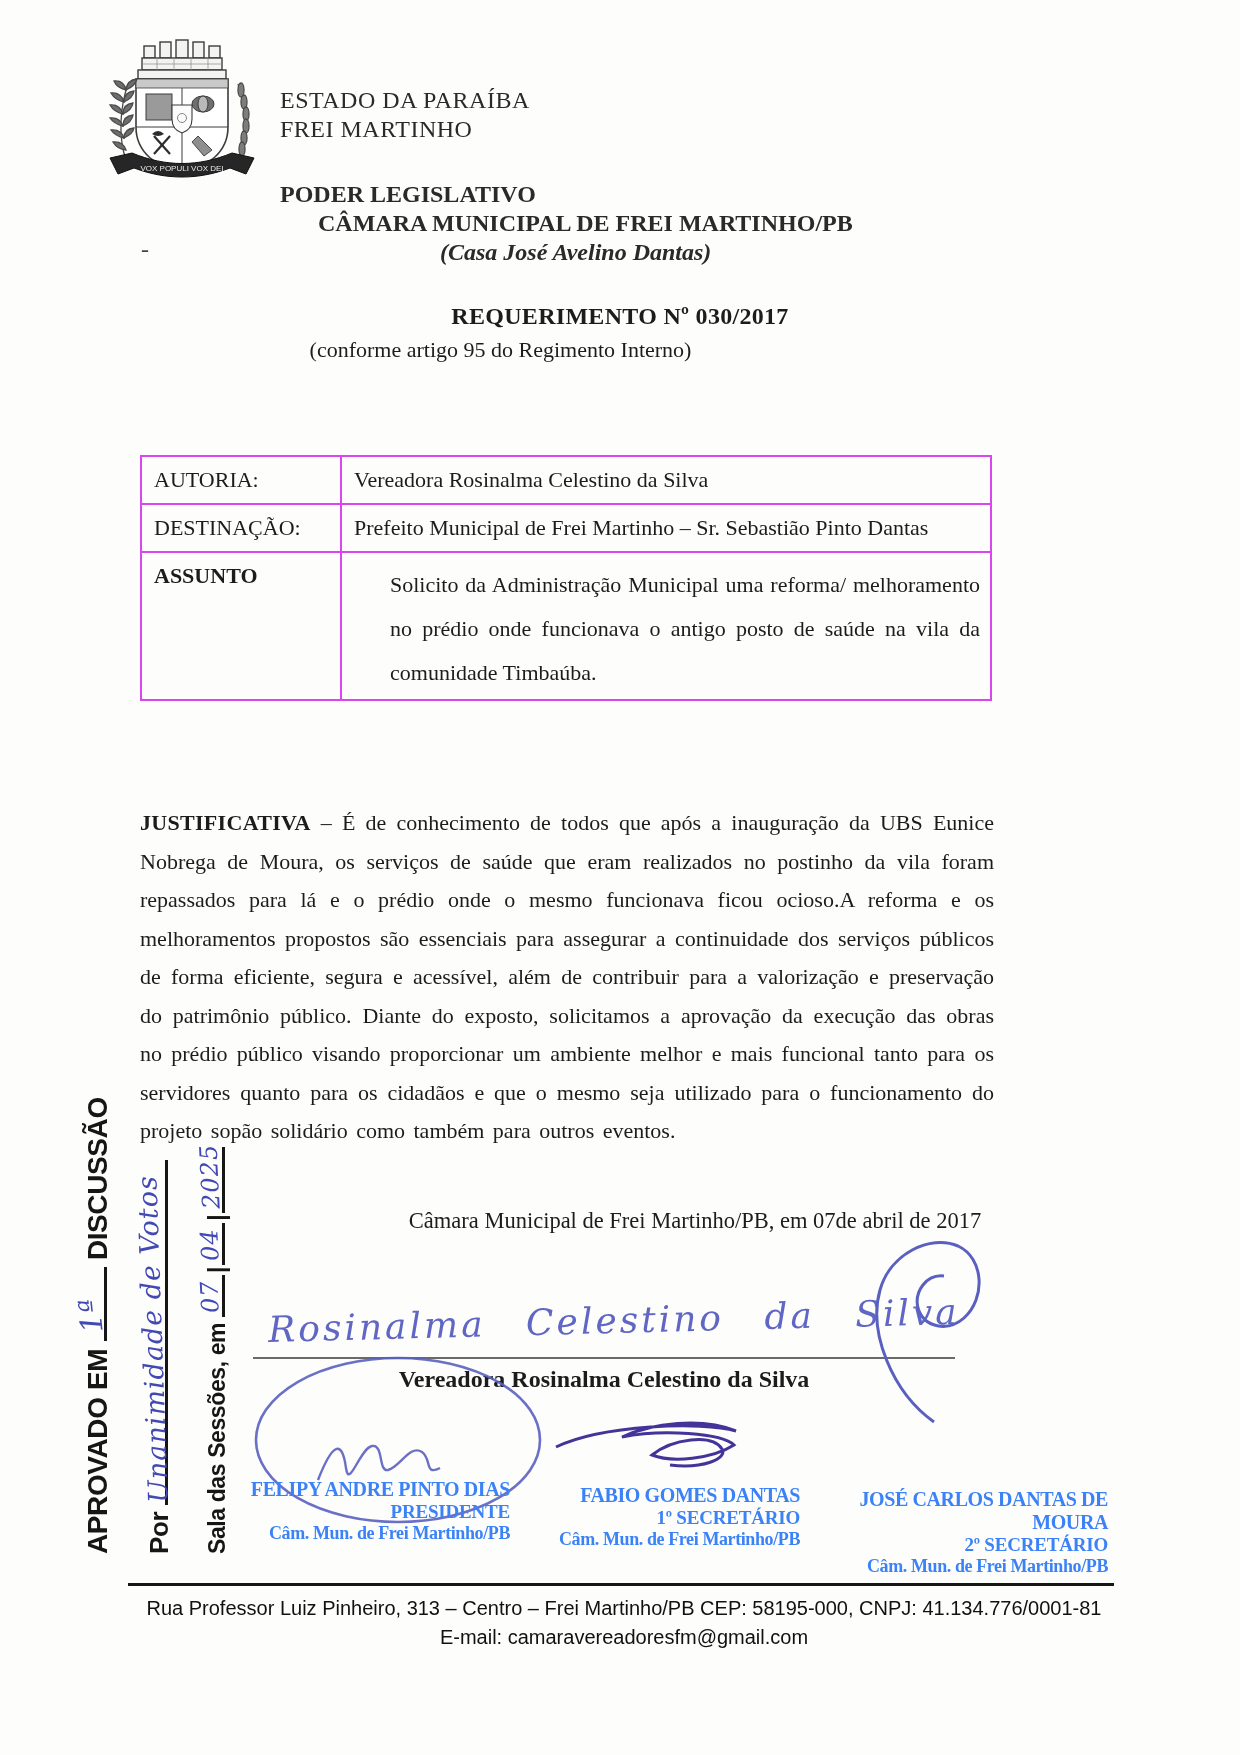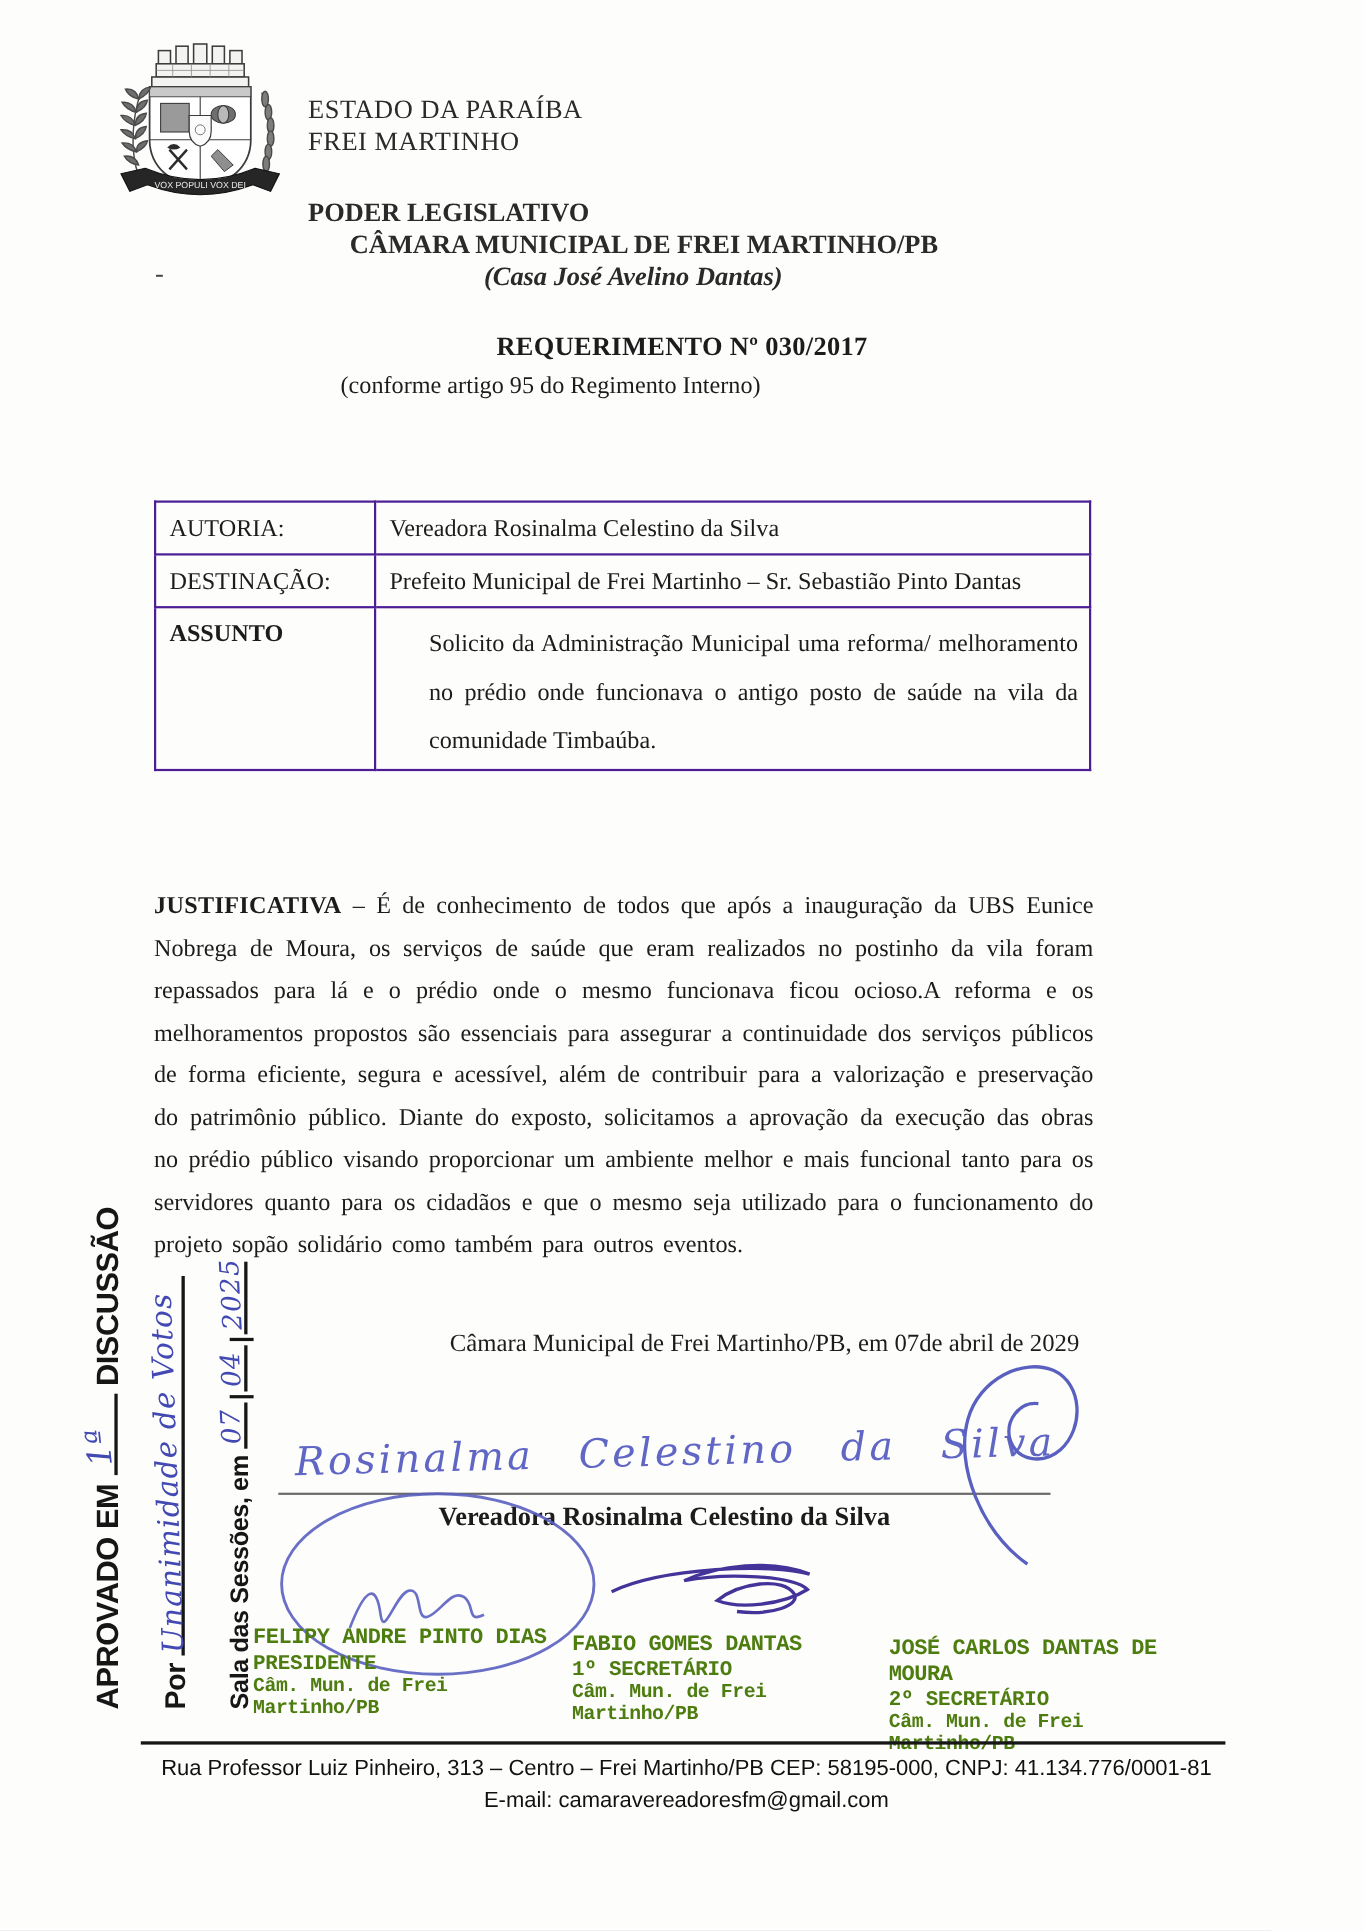--- a/index.html
+++ b/index.html
@@ -18,21 +18,21 @@
   .org .l1,.org .l2{font-weight:400;letter-spacing:.5px;}
   .org .l3{font-weight:700;margin-top:36px;}
   .org .l4{font-weight:700;margin-left:38px;}
   .org .l5{font-weight:700;font-style:italic;margin-left:160px;}
   .stray-dash{position:absolute;left:141px;top:236px;font-size:24px;color:#444;}
   
   .doc-title{position:absolute;left:0;top:303px;width:1240px;text-align:center;font-weight:700;font-size:24px;letter-spacing:.3px;}
   .doc-subtitle{position:absolute;left:0;top:337px;width:1001px;text-align:center;font-size:22px;}
   
   .info-table{position:absolute;left:140px;top:455px;width:852px;border-collapse:collapse;font-size:22px;}
-  .info-table td{border:2px solid #4c1d95;vertical-align:middle;padding:4px 10px 4px 12px;}
+  .info-table td{border:2px solid #d946ef;vertical-align:middle;padding:4px 10px 4px 12px;}
   .info-table td.lbl{width:176px;}
   .info-table tr.r3 td{vertical-align:top;padding-top:10px;}
   .info-table tr.r1 td,.info-table tr.r2 td{height:38px;}
   .info-table td.bold{font-weight:700;}
   .info-table td.just{text-align:justify;line-height:44px;padding-left:48px;}
   
   .justification{position:absolute;left:140px;top:782px;width:854px;font-size:22px;line-height:38.5px;text-align:justify;word-spacing:3px;}
   .justification b{letter-spacing:.3px;}
   
   .dateline{position:absolute;left:340px;top:1208px;width:710px;text-align:center;font-size:22.5px;}
@@ -46,21 +46,21 @@
   .blank{display:inline-block;border-bottom:3px solid #161616;position:relative;vertical-align:baseline;height:4px;}
   .ink{position:absolute;color:#4349b3;font-family:"DejaVu Serif",serif;font-style:italic;font-weight:400;letter-spacing:1px;white-space:nowrap;}
   .ink1{left:8px;bottom:-4px;font-size:30px;transform:rotate(-6deg);}
   .ink2{left:2px;bottom:-3px;font-size:27px;transform:rotate(-2deg);}
   .ink3{left:4px;bottom:-2px;font-size:24px;transform:rotate(-3deg);}
   .sep{display:inline-block;margin:0 2px;}
   
   .sig-rule{position:absolute;left:253px;top:1357px;width:702px;border-top:2px solid #6a6a6a;}
   .sig-hand{position:absolute;left:268px;top:1300px;font-family:"DejaVu Serif",serif;font-style:italic;font-size:36px;color:#6066c4;letter-spacing:3px;word-spacing:26px;transform:rotate(-1.5deg);white-space:nowrap;}
   .sig-printed{position:absolute;left:253px;top:1366px;width:702px;text-align:center;font-weight:700;font-size:24px;}
-  .official{position:absolute;text-align:left;font-family:Liberation Mono, monospace;color:#4d7c0f;}
+  .official{position:absolute;text-align:right;font-family:Liberation Serif, serif;color:#3b82f6;}
   .official .nm{font-size:20px;font-weight:700;letter-spacing:-.4px;}
   .official .rl{font-size:19px;font-weight:700;letter-spacing:-.2px;}
   .official .org-l{font-size:18px;font-weight:700;letter-spacing:-.4px;}
   .off1{left:230px;top:1478px;width:280px;}
   .off2{left:520px;top:1484px;width:280px;}
   .off3{left:808px;top:1488px;width:300px;}
   .sig-svg{position:absolute;}
   
   .footer-rule{position:absolute;left:128px;top:1583px;width:986px;border-top:3px solid #161616;}
   .footer{position:absolute;left:104px;top:1594px;width:1040px;text-align:center;font-family:"Liberation Sans",sans-serif;font-size:20px;color:#111;line-height:29px;}
@@ -162,21 +162,21 @@
     </tr>
     <tr class="r3">
       <td class="lbl bold">ASSUNTO</td>
       <td class="val just">Solicito da Administração Municipal uma reforma/ melhoramento no prédio onde funcionava o antigo posto de saúde na vila da comunidade Timbaúba.</td>
     </tr>
   </tbody>
     </table>
 
   <p class="justification"><b>JUSTIFICATIVA</b><span> –  </span><span>É de conhecimento de todos que após a inauguração da UBS Eunice Nobrega de Moura, os serviços de saúde que eram realizados no postinho da vila foram repassados para lá e o prédio onde o mesmo funcionava ficou ocioso.A reforma e os melhoramentos propostos são essenciais para assegurar a continuidade dos serviços públicos de forma eficiente, segura e acessível, além de contribuir para a valorização e preservação do patrimônio público. Diante do exposto, solicitamos a aprovação da execução das obras no prédio público visando proporcionar um ambiente melhor e mais funcional tanto para os servidores quanto para os cidadãos e que o mesmo seja utilizado para o funcionamento do projeto sopão solidário como também para outros eventos.</span></p>
 
-  <div class="dateline">Câmara Municipal de Frei Martinho/PB, em 07de abril de 2029</div>
+  <div class="dateline">Câmara Municipal de Frei Martinho/PB, em 07de abril de 2017</div>
 
   <div class="stamp">
     <div class="stamp-inner">
       <div class="stamp-line sl1">
         <span>APROVADO  EM</span>
         <span class="blank" style="width:74px;">
           <span class="ink ink1">1ª</span>
         </span>
         <span>DISCUSSÃO</span>
       </div>

